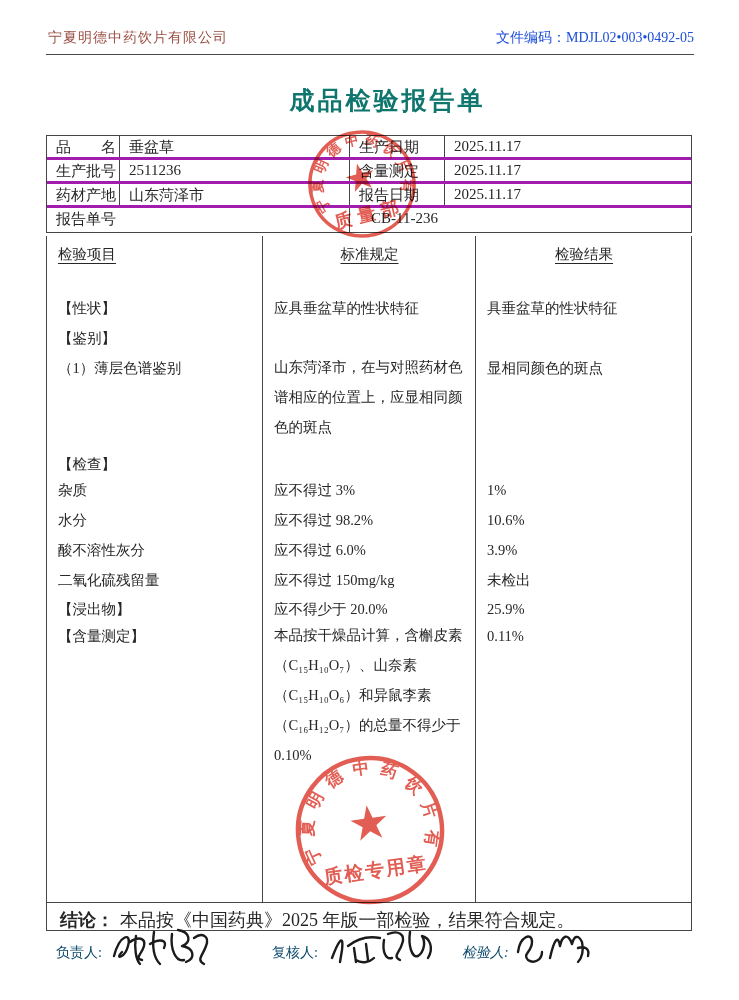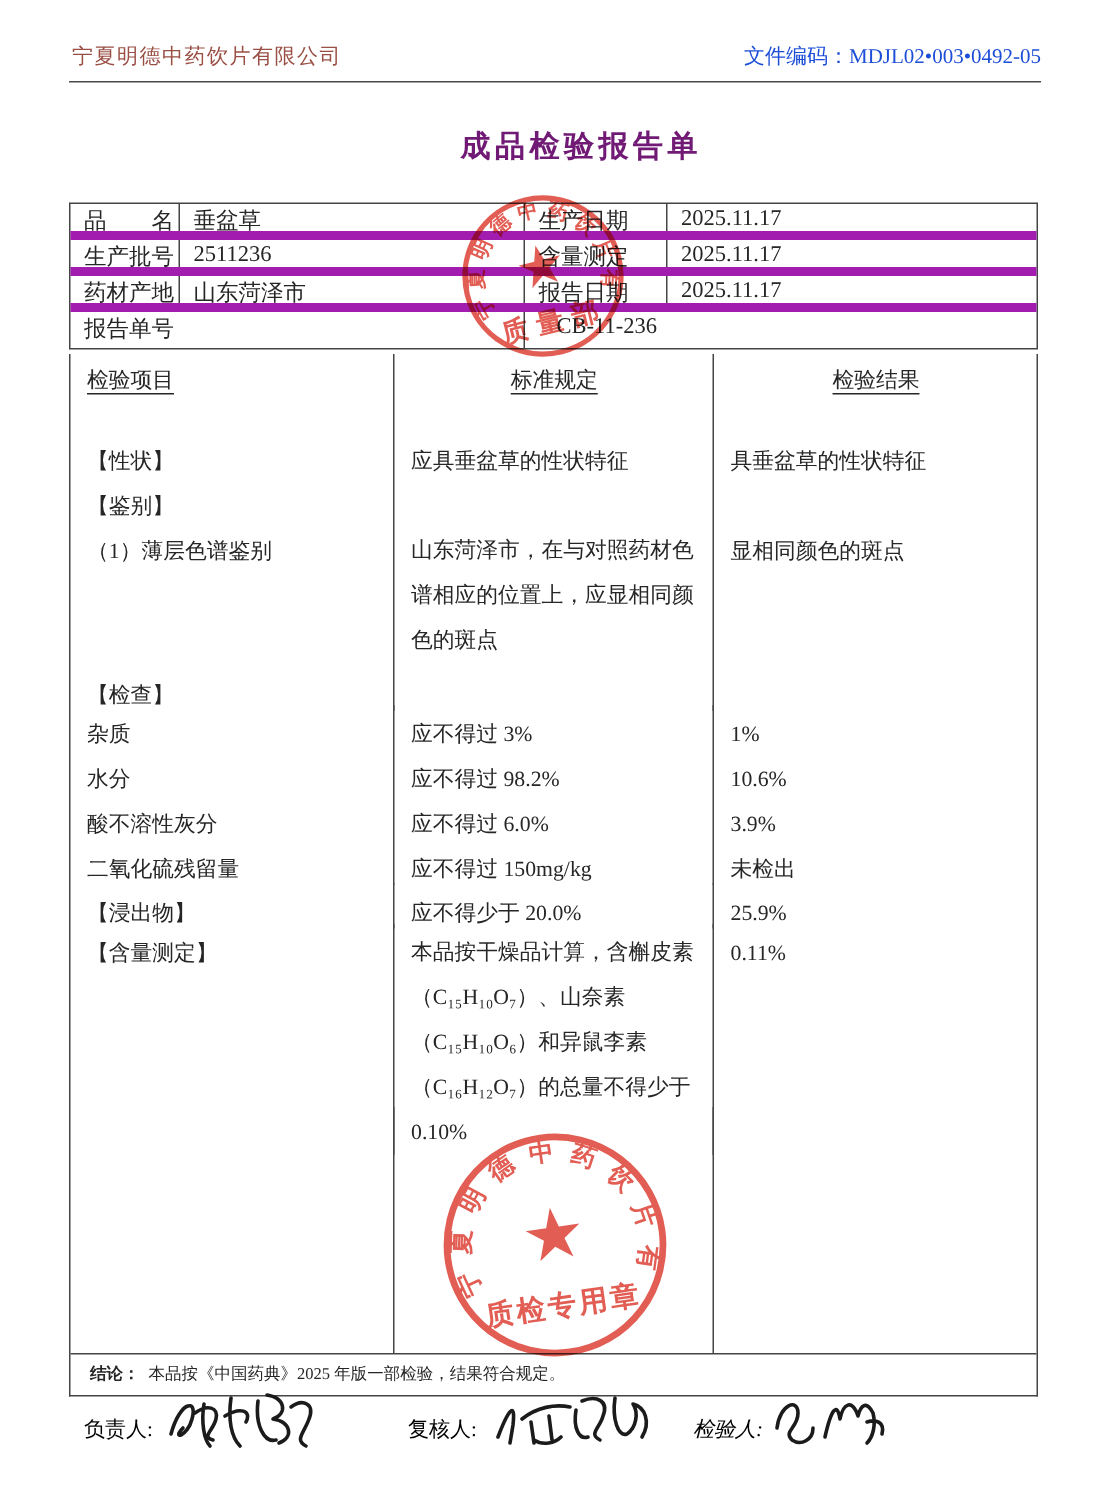--- a/index.html
+++ b/index.html
@@ -9,43 +9,43 @@
     color:#262626; font-family:"Liberation Serif","DejaVu Serif",serif;
     overflow:hidden;
   }
   
   .hdr-company { position:absolute; left:48px; top:29px; font-size:14px; color:#9a4f44; letter-spacing:1px; }
   .hdr-code { position:absolute; right:45px; top:29px; font-size:14px; color:#1d4ed8; }
   .hdr-rule { position:absolute; left:46px; right:45px; top:54px; border-top:1.5px solid #4a4a4a; }
   
   .title { position:absolute; left:0; right:0; top:84px; text-align:center;
     font-family:"Liberation Sans","DejaVu Sans",sans-serif; font-weight:bold;
-    font-size:20px; letter-spacing:3px; color:#701a75;margin-left:36px; }
+    font-size:25px; letter-spacing:3px; color:#0f766e;margin-left:36px; }
   
   .info-table { position:absolute; left:46px; top:135px; width:646px; border:1px solid #454545; background:transparent; }
-  .irow { display:grid; grid-template-columns:73px 230px 95px 1fr; height:24px; border-bottom:6px solid #a21caf; }
+  .irow { display:grid; grid-template-columns:73px 230px 95px 1fr; height:24px; border-bottom:3px solid #a21caf; }
   .irow.last { border-bottom:none; grid-template-columns:303px 1fr; }
   .icell { padding:2px 4px 0 9px; font-size:15px; border-right:1px solid #454545; white-space:nowrap; overflow:hidden; }
   .icell:last-child { border-right:none; }
   .icell.rno { padding-left:21px; }
   
   .main-table { position:absolute; left:46px; top:236px; width:646px; border:1px solid #454545; border-top:none; }
   .mrow { display:grid; grid-template-columns:216px 213px 1fr; }
   .mcell { border-right:1px solid #454545; padding:10px 10px 0 11px; font-size:14.5px; line-height:20px; }
   .mcell:last-child { border-right:none; }
   .mcell.tall { line-height:30px; padding-top:4px; }
   .hrow .mcell { padding-top:8px; font-size:14.5px; }
   .hrow .mcell.ctr { text-align:center; }
   .u { text-decoration:underline; text-underline-offset:4px;text-align:center; }
   .h52{height:52px} .h30{height:30px} .h96{height:96px} .h26{height:26px}
   .h29{height:29px} .h27{height:27px} .h122{height:122px} .h164{height:164px}
-  .crow { border-top:1px solid #454545; height:28px; font-size:11px; padding:5px 8px 0 13px; white-space:nowrap; overflow:hidden; }
+  .crow { border-top:1px solid #454545; height:28px; font-size:18px; padding:5px 8px 0 13px; white-space:nowrap; overflow:hidden; }
   .crow b { font-weight:bold; margin-right:6px; }
   
-  .sig-label { position:absolute; font-size:14px; color:#000000; }
+  .sig-label { position:absolute; font-size:14px; color:#0c4a6e; }
   .sig { position:absolute; }
   .sig path { fill:none; stroke:#1b1b1b; stroke-width:2.4; stroke-linecap:round; stroke-linejoin:round; }
   
   .stamp { position:absolute; pointer-events:none; opacity:0.85; mix-blend-mode:multiply; }
   .stamp-top { left:298px; top:120px; transform:rotate(-14deg); }
   .stamp-bottom { left:290px; top:750px; transform:rotate(-8deg); }
   .stamp text { fill:#dd4034; font-family:"Liberation Sans","DejaVu Sans",sans-serif; font-weight:bold; }
   .stamp circle { stroke:#dd4034; fill:none; }
   .stamp .star { fill:#dd4034; }
 </style>

